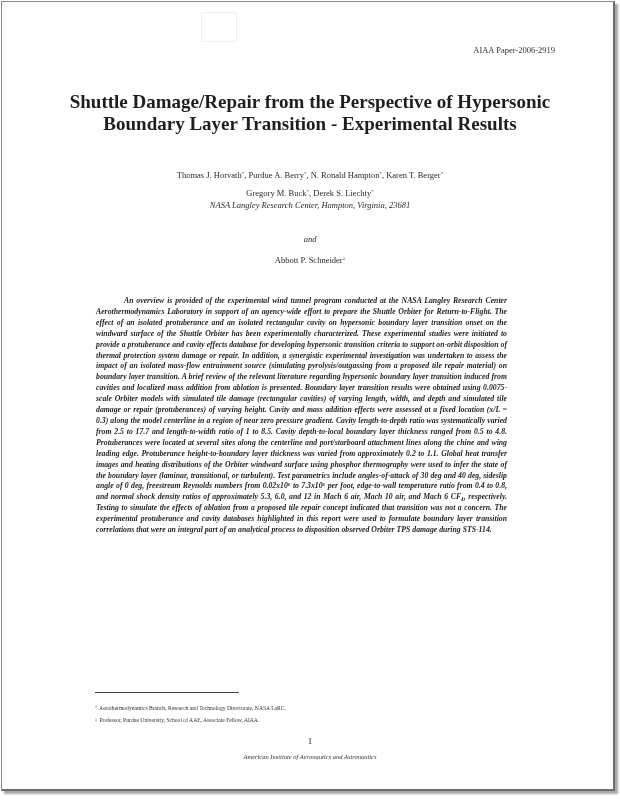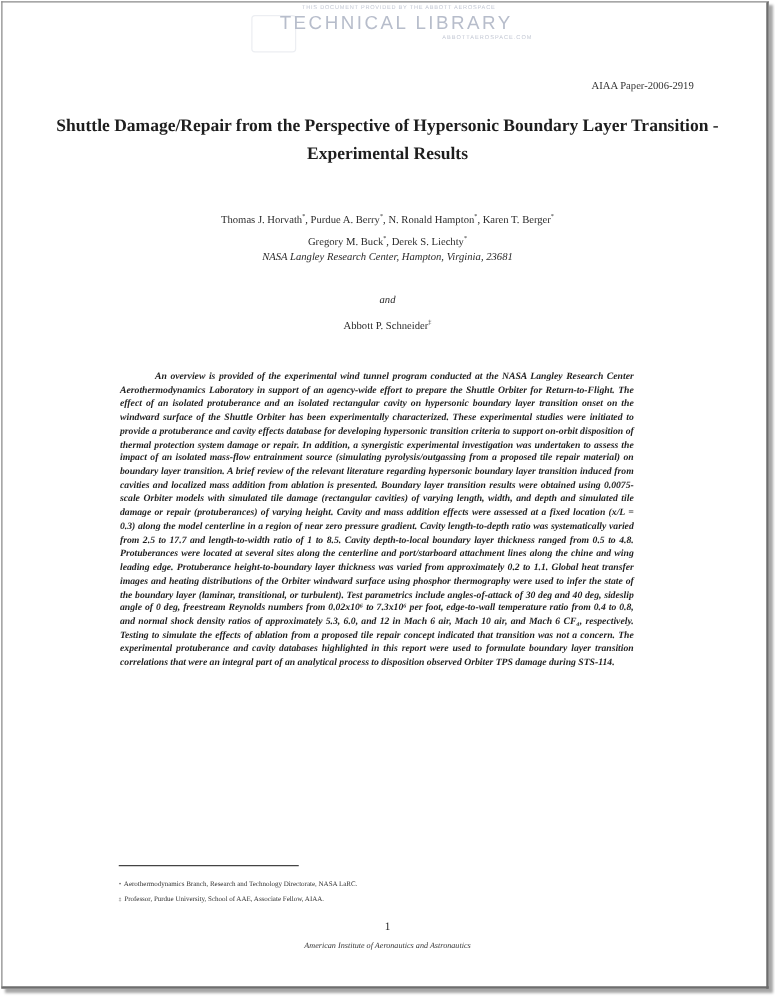--- a/index.html
+++ b/index.html
@@ -69,32 +69,32 @@
       top: 10px;
       width: 34px;
       height: 28px;
       border: 1px solid #dfe3ea;
       border-radius: 3px;
       opacity: 0.6;
     }
     .paper-id {
       position: absolute;
       right: 58px;
-      top: 61px;
+      top: 43px;
       font-size: 8.5px;
       color: #333;
     }
     .title {
       position: absolute;
       left: 40px;
       width: 536px;
       top: 89px;
       text-align: center;
       font-weight: bold;
-      font-size: 14px;
+      font-size: 19px;
       line-height: 22px;
       color: #1e1e1e;
     }
     .authors {
       position: absolute;
       left: 40px;
       width: 536px;
       top: 167px;
       text-align: center;
       font-size: 8.5px;
@@ -182,25 +182,20 @@
       font-style: italic;
       color: #333;
     }
   </style>
 </head>
 <body>
 
 <div class="page">
 
   <div class="wm-logo"></div>
-  <div class="watermark">
-    <span class="wm-top">This document provided by the Abbott Aerospace</span>
-    <span class="wm-main">Technical Library</span>
-    <span class="wm-url">abbottaerospace.com</span>
-  </div>
 
   <div class="paper-id">AIAA Paper-2006-2919</div>
 
   <div class="title">Shuttle Damage/Repair from the Perspective of Hypersonic Boundary Layer Transition - Experimental Results</div>
 
   <div class="authors">
     <span class="line">
       <span>Thomas J. Horvath</span><sup>*</sup>,
       <span>Purdue A. Berry</span><sup>*</sup>,
       <span>N. Ronald Hampton</span><sup>*</sup>,

